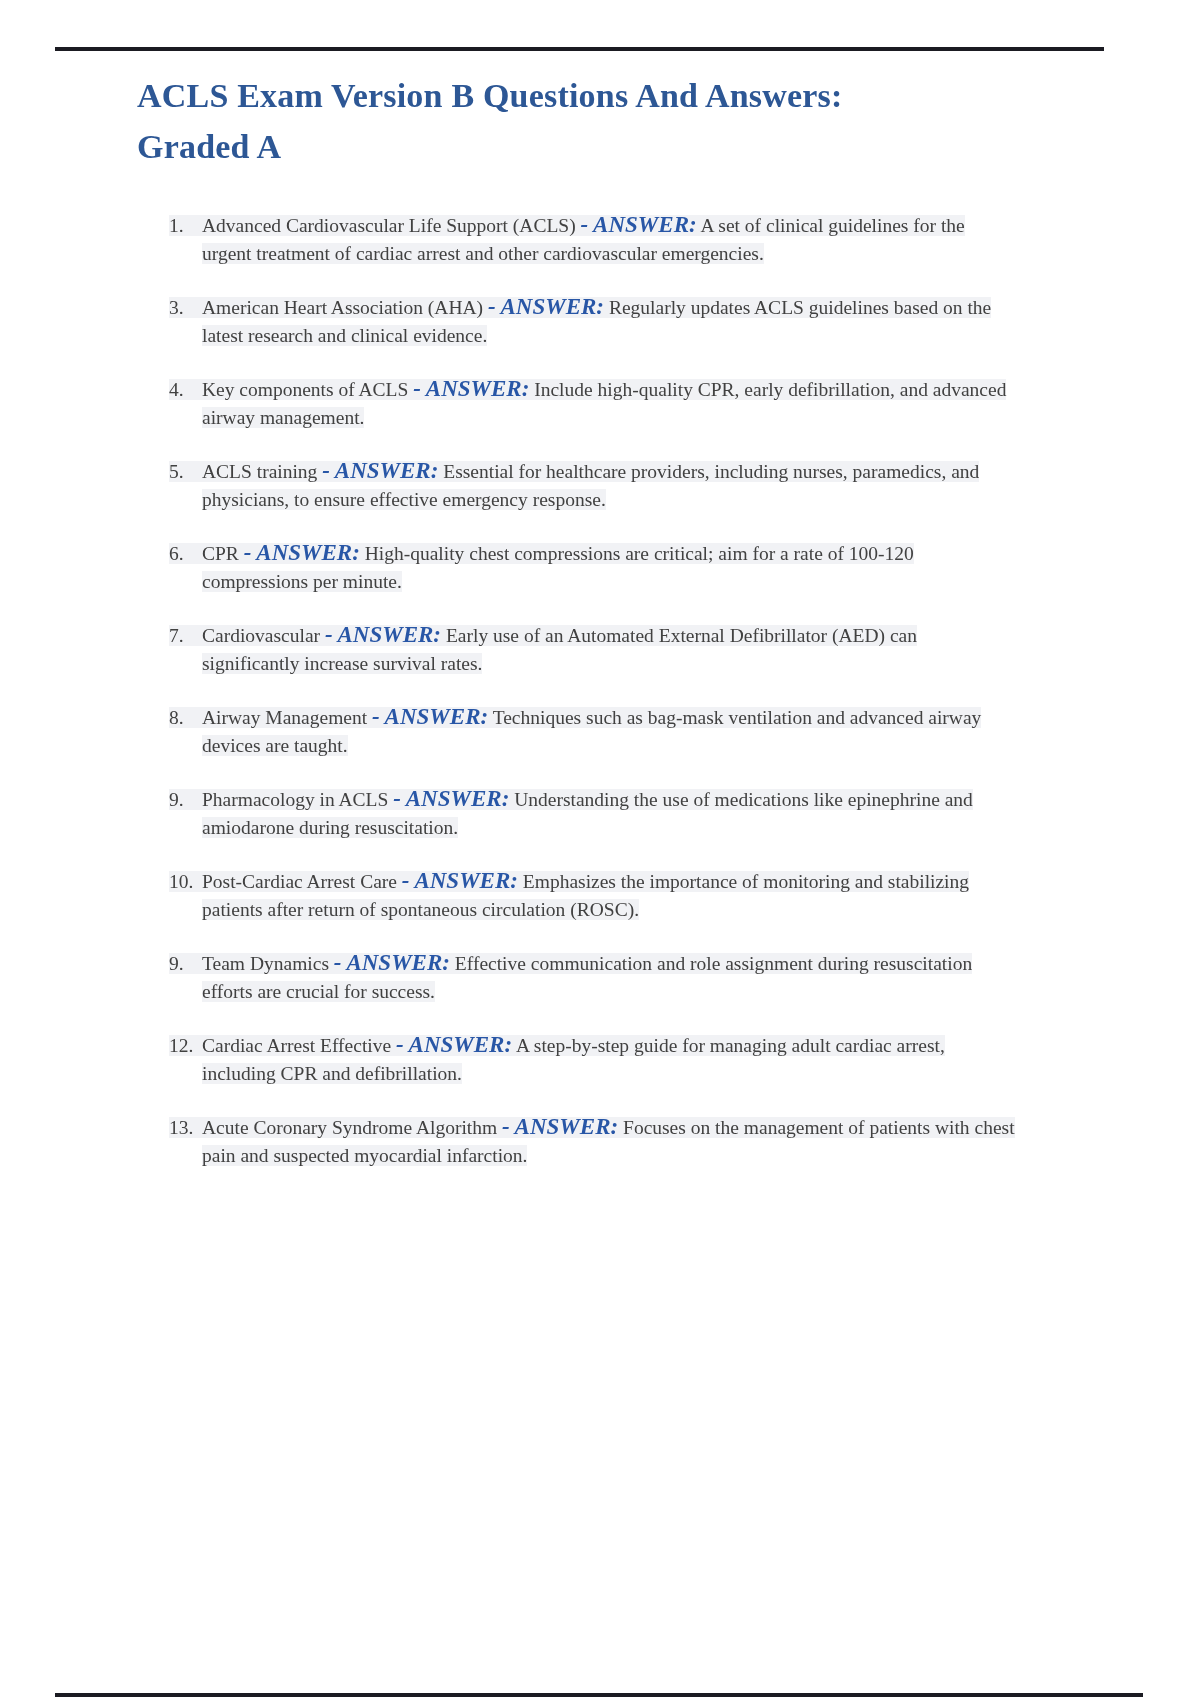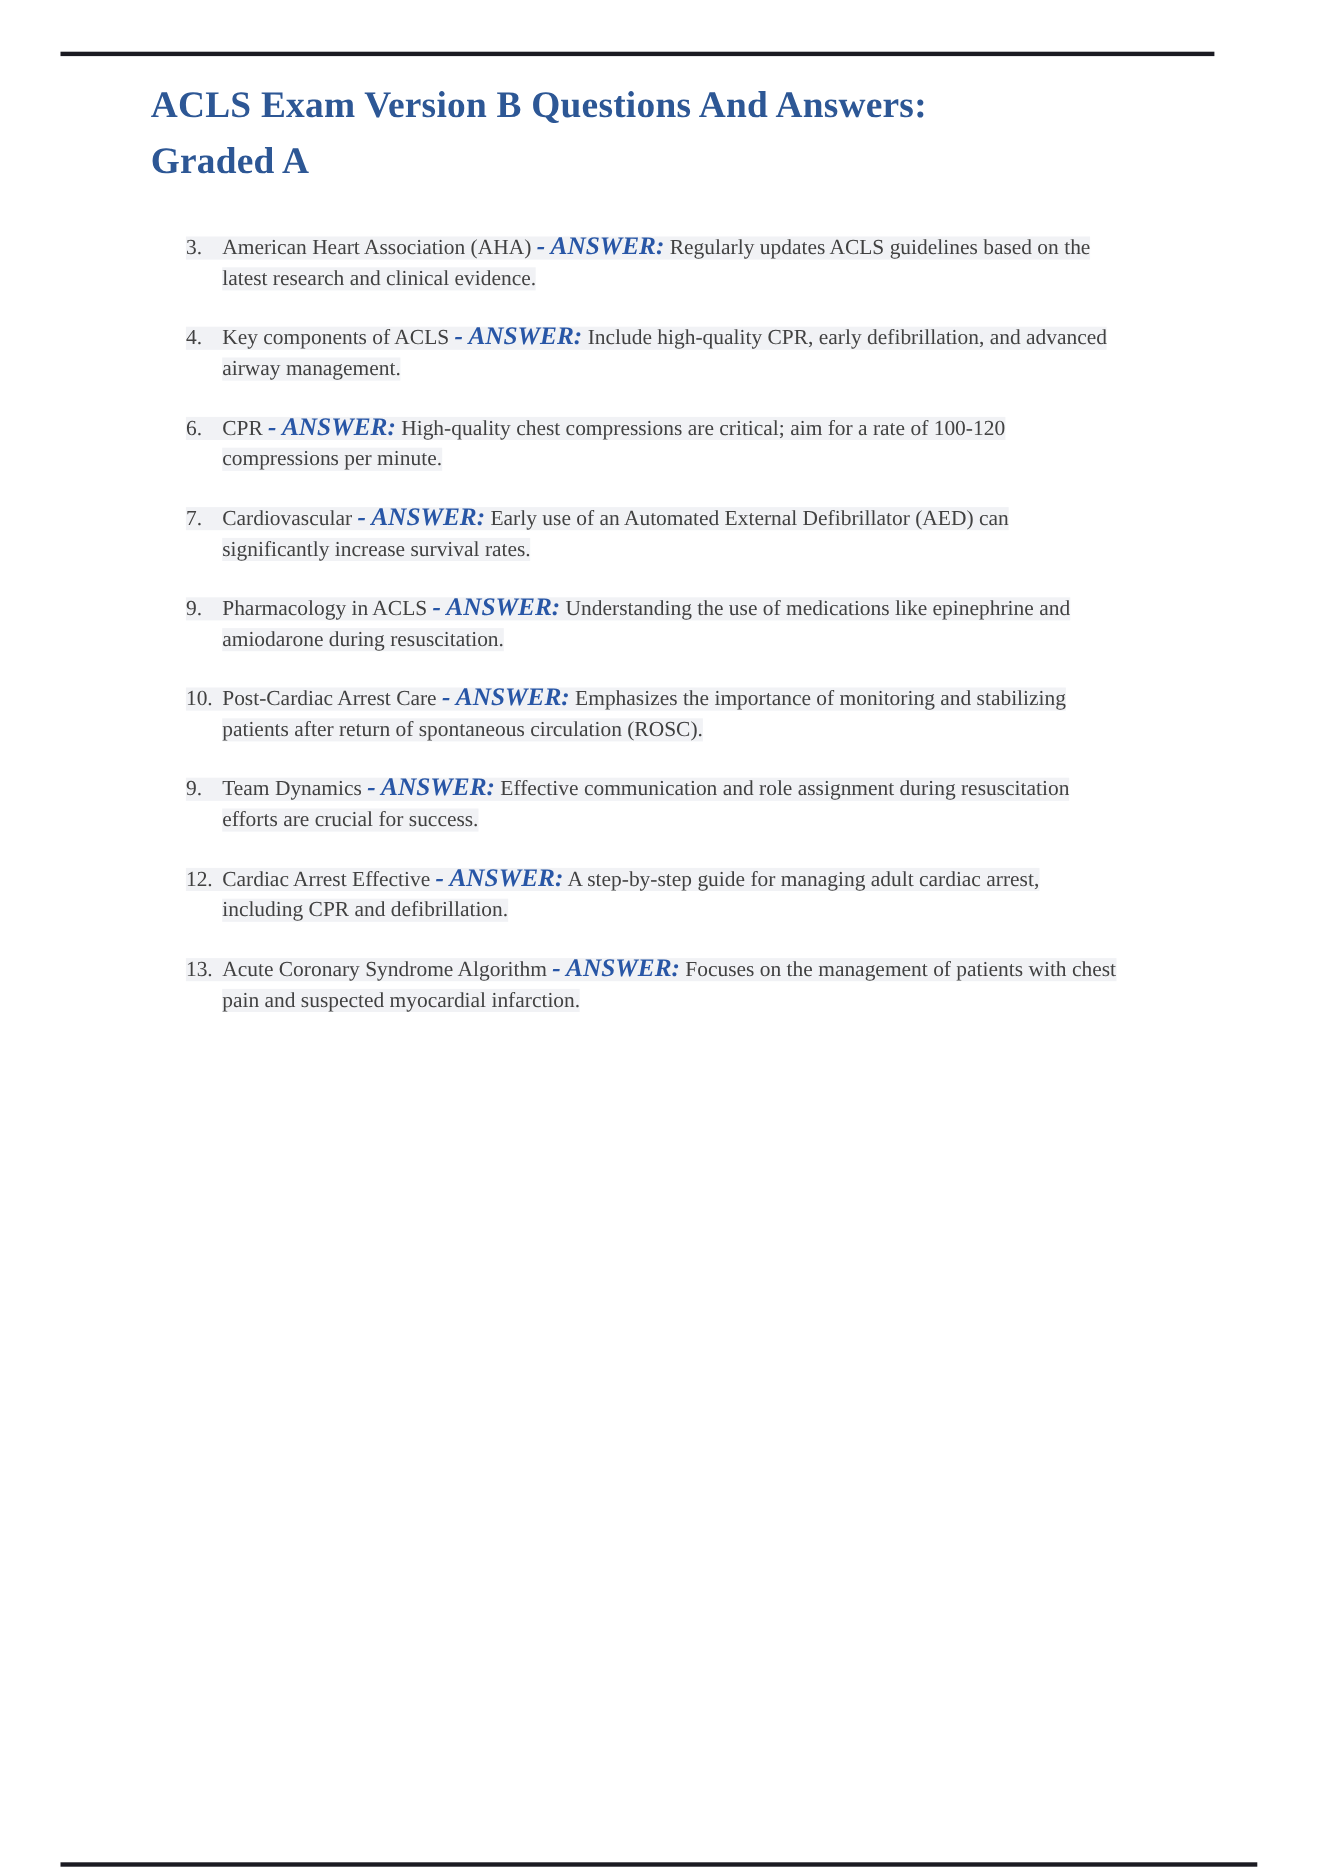--- a/index.html
+++ b/index.html
@@ -63,31 +63,34 @@
 
 <div class="page">
   <div class="rule rule-top"></div>
 
   <div class="doc-title">
     <span>ACLS Exam Version B Questions And Answers:</span>
     <span>Graded A</span>
   </div>
 
   <div class="qa-list">
+  <div class="qa-item"><span class="hl"><span class="num">1.</span><span class="term">Advanced Cardiovascular Life Support (ACLS) </span><span class="sep">- </span><span class="label">ANSWER:</span><span class="answer"> A set of clinical guidelines for the urgent treatment of cardiac arrest and other cardiovascular emergencies.</span></span></div>
 
 
   <div class="qa-item"><span class="hl"><span class="num">3.</span><span class="term">American Heart Association (AHA) </span><span class="sep">- </span><span class="label">ANSWER:</span><span class="answer"> Regularly updates ACLS guidelines based on the latest research and clinical evidence.</span></span></div>
 
   <div class="qa-item"><span class="hl"><span class="num">4.</span><span class="term">Key components of ACLS </span><span class="sep">- </span><span class="label">ANSWER:</span><span class="answer"> Include high-quality CPR, early defibrillation, and advanced airway management.</span></span></div>
 
+  <div class="qa-item"><span class="hl"><span class="num">5.</span><span class="term">ACLS training </span><span class="sep">- </span><span class="label">ANSWER:</span><span class="answer"> Essential for healthcare providers, including nurses, paramedics, and physicians, to ensure effective emergency response.</span></span></div>
 
   <div class="qa-item"><span class="hl"><span class="num">6.</span><span class="term">CPR </span><span class="sep">- </span><span class="label">ANSWER:</span><span class="answer"> High-quality chest compressions are critical; aim for a rate of 100-120 compressions per minute.</span></span></div>
 
   <div class="qa-item"><span class="hl"><span class="num">7.</span><span class="term">Cardiovascular </span><span class="sep">- </span><span class="label">ANSWER:</span><span class="answer"> Early use of an Automated External Defibrillator (AED) can significantly increase survival rates.</span></span></div>
 
+  <div class="qa-item"><span class="hl"><span class="num">8.</span><span class="term">Airway Management </span><span class="sep">- </span><span class="label">ANSWER:</span><span class="answer"> Techniques such as bag-mask ventilation and advanced airway devices are taught.</span></span></div>
 
   <div class="qa-item"><span class="hl"><span class="num">9.</span><span class="term">Pharmacology in ACLS </span><span class="sep">- </span><span class="label">ANSWER:</span><span class="answer"> Understanding the use of medications like epinephrine and amiodarone during resuscitation.</span></span></div>
 
   <div class="qa-item"><span class="hl"><span class="num">10.</span><span class="term">Post-Cardiac Arrest Care </span><span class="sep">- </span><span class="label">ANSWER:</span><span class="answer"> Emphasizes the importance of monitoring and stabilizing patients after return of spontaneous circulation (ROSC).</span></span></div>
 
   <div class="qa-item"><span class="hl"><span class="num">9.</span><span class="term">Team Dynamics </span><span class="sep">- </span><span class="label">ANSWER:</span><span class="answer"> Effective communication and role assignment during resuscitation efforts are crucial for success.</span></span></div>
 
   <div class="qa-item"><span class="hl"><span class="num">12.</span><span class="term">Cardiac Arrest Effective </span><span class="sep">- </span><span class="label">ANSWER:</span><span class="answer"> A step-by-step guide for managing adult cardiac arrest, including CPR and defibrillation.</span></span></div>
 
   <div class="qa-item"><span class="hl"><span class="num">13.</span><span class="term">Acute Coronary Syndrome Algorithm </span><span class="sep">- </span><span class="label">ANSWER:</span><span class="answer"> Focuses on the management of patients with chest pain and suspected myocardial infarction.</span></span></div>

